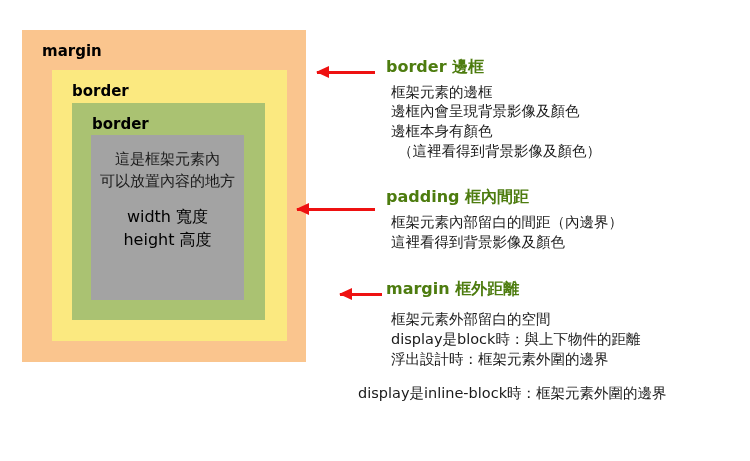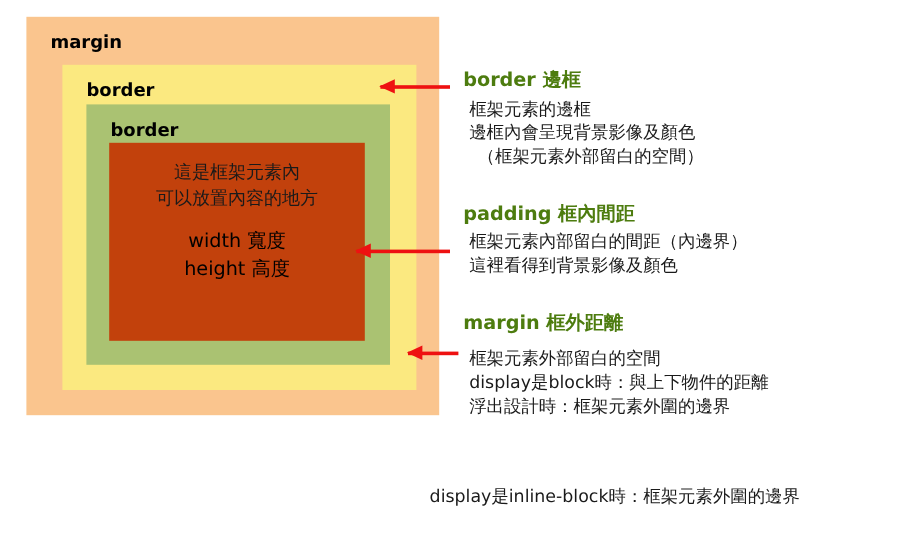--- a/index.html
+++ b/index.html
@@ -12,22 +12,22 @@
     background: #ffffff;
     font-family: "DejaVu Sans", "Liberation Sans", sans-serif;
     overflow: hidden;
     position: relative;
   }
 
   
   #box-diagram {
     position: absolute;
     left: 22px;
-    top: 14px;
-    width: 344px;
+    top: 30px;
+    width: 284px;
     height: 332px;
     box-sizing: border-box;
   }
   .layer-label {
     font-weight: bold;
     font-size: 15px;
     color: #000000;
     line-height: 1;
     white-space: nowrap;
   }
@@ -57,21 +57,21 @@
     background: #aac272;
     box-sizing: border-box;
     padding: 11px 0 0 20px;
   }
   #content-box {
     position: absolute;
     left: 69px;
     top: 105px;
     right: 62px;
     bottom: 62px;
-    background: #c2410c;
+    background: #a3a3a3;
     box-sizing: border-box;
     display: flex;
     flex-direction: column;
     align-items: center;
     justify-content: flex-start;
     padding-top: 14px;
   }
   .content-line {
     font-size: 15px;
     color: #1a1a1a;
@@ -144,21 +144,21 @@
   .block-margin .anno-body { margin-top: 13px; }
   .u {
     text-decoration-color: #ee1111;
     text-decoration-thickness: 2px;
     text-underline-offset: 2px;
   }
 
   #footer-lines {
     position: absolute;
     left: 358px;
-    top: 405px;
+    top: 384px;
     width: 392px;
   }
   #footer-lines .anno-line { padding-left: 0; }
 </style>
 </head>
 <body>
 
 <div id="box-diagram">
 
   <div id="margin-box">
@@ -187,21 +187,22 @@
 <div class="arrow" id="arrow-padding"></div>
 <div class="arrow" id="arrow-margin"></div>
 
 <div id="annotations">
 
   <div class="block-border">
     <p class="anno-title">border 邊框</p>
     <div class="anno-body">
       <div class="anno-line">框架元素的邊框</div>
       <div class="anno-line">邊框內會呈現背景影像及顏色</div>
-      <div class="anno-line indent">（框架元素外部留白的空間）</div>
+      <div class="anno-line">邊框本身有顏色</div>
+      <div class="anno-line indent">（這裡看得到背景影像及顏色）</div>
     </div>
   </div>
 
   <div class="block-padding">
     <p class="anno-title">padding 框內間距</p>
     <div class="anno-body">
       <div class="anno-line">框架元素內部留白的間距（內邊界）</div>
       <div class="anno-line">這裡看得到背景影像及顏色</div>
     </div>
   </div>

